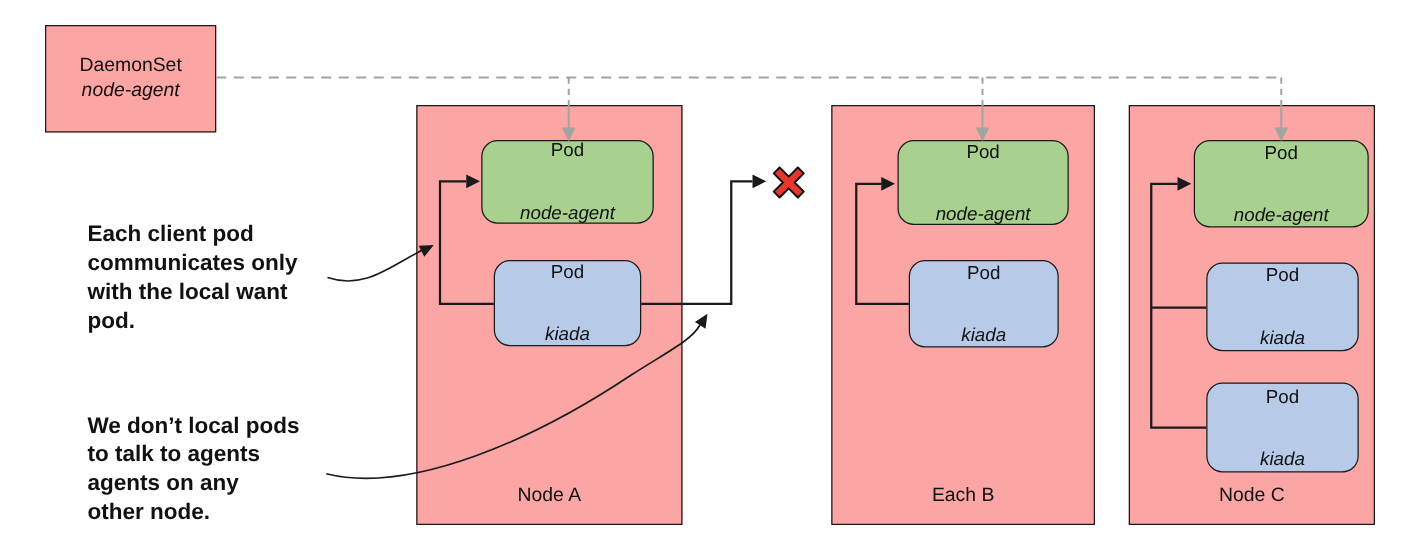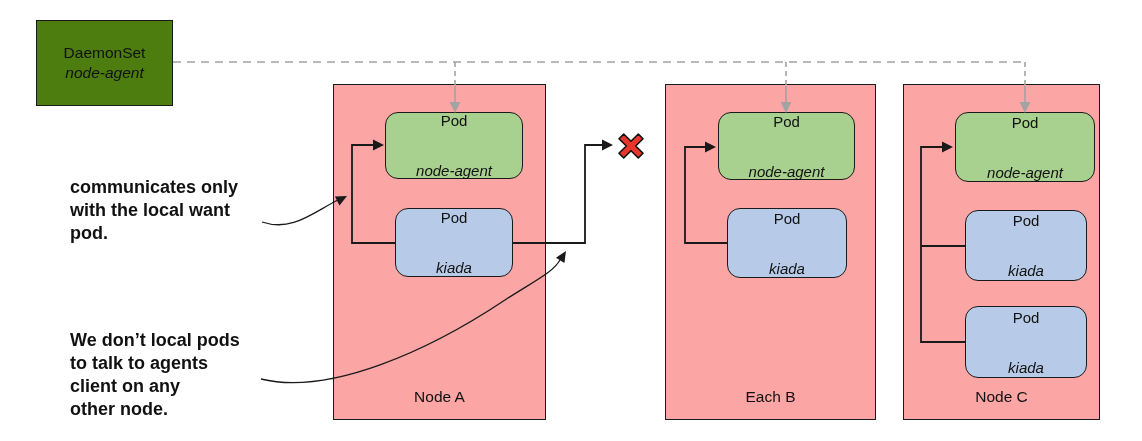--- a/index.html
+++ b/index.html
@@ -2,21 +2,21 @@
 <html><head>
 <meta charset="utf-8">
 <style>
   html,body{margin:0;padding:0;background:#ffffff;}
   #canvas{
     position:relative;width:1142px;height:441px;background:#ffffff;overflow:hidden;
     font-family:"Liberation Sans","DejaVu Sans",sans-serif;color:#111;
   }
   .ds-box{
     position:absolute;left:36px;top:20px;width:137px;height:86px;
-    background:#4d7c0f;border:1.6px solid #1a1a1a;box-sizing:border-box;
+    background:#fca5a5;border:1.6px solid #1a1a1a;box-sizing:border-box;
     display:flex;flex-direction:column;align-items:center;justify-content:center;
     font-size:15.5px;line-height:20px;
   }
   .ds-box .name{font-style:italic;}
   .node{
     position:absolute;background:#fca5a5;border:1.4px solid #1a1a1a;box-sizing:border-box;
   }
   .node-label{
     position:absolute;left:0;right:0;bottom:13px;text-align:center;font-size:15.5px;
   }
@@ -37,29 +37,30 @@
 <body>
 
 <div id="canvas">
 
   <div class="ds-box">
     <div>DaemonSet</div>
     <div class="name">node-agent</div>
   </div>
 
   <div class="ann" style="top:176px;">
+    <div>Each client pod</div>
     <div>communicates only</div>
     <div>with the local want</div>
     <div>pod.</div>
   </div>
 
   <div class="ann" style="top:329px;">
     <div>We don’t local pods</div>
     <div>to talk to agents</div>
-    <div>client on any</div>
+    <div>agents on any</div>
     <div>other node.</div>
   </div>
 
   <div class="node" style="left:333px;top:84px;width:213px;height:336px;">
     <div class="node-label">Node A</div>
   </div>
   <div class="pod pod-agent" style="left:385px;top:112px;width:138px;height:67px;">
     <div>Pod</div>
     <div class="name">node-agent</div>
   </div>

